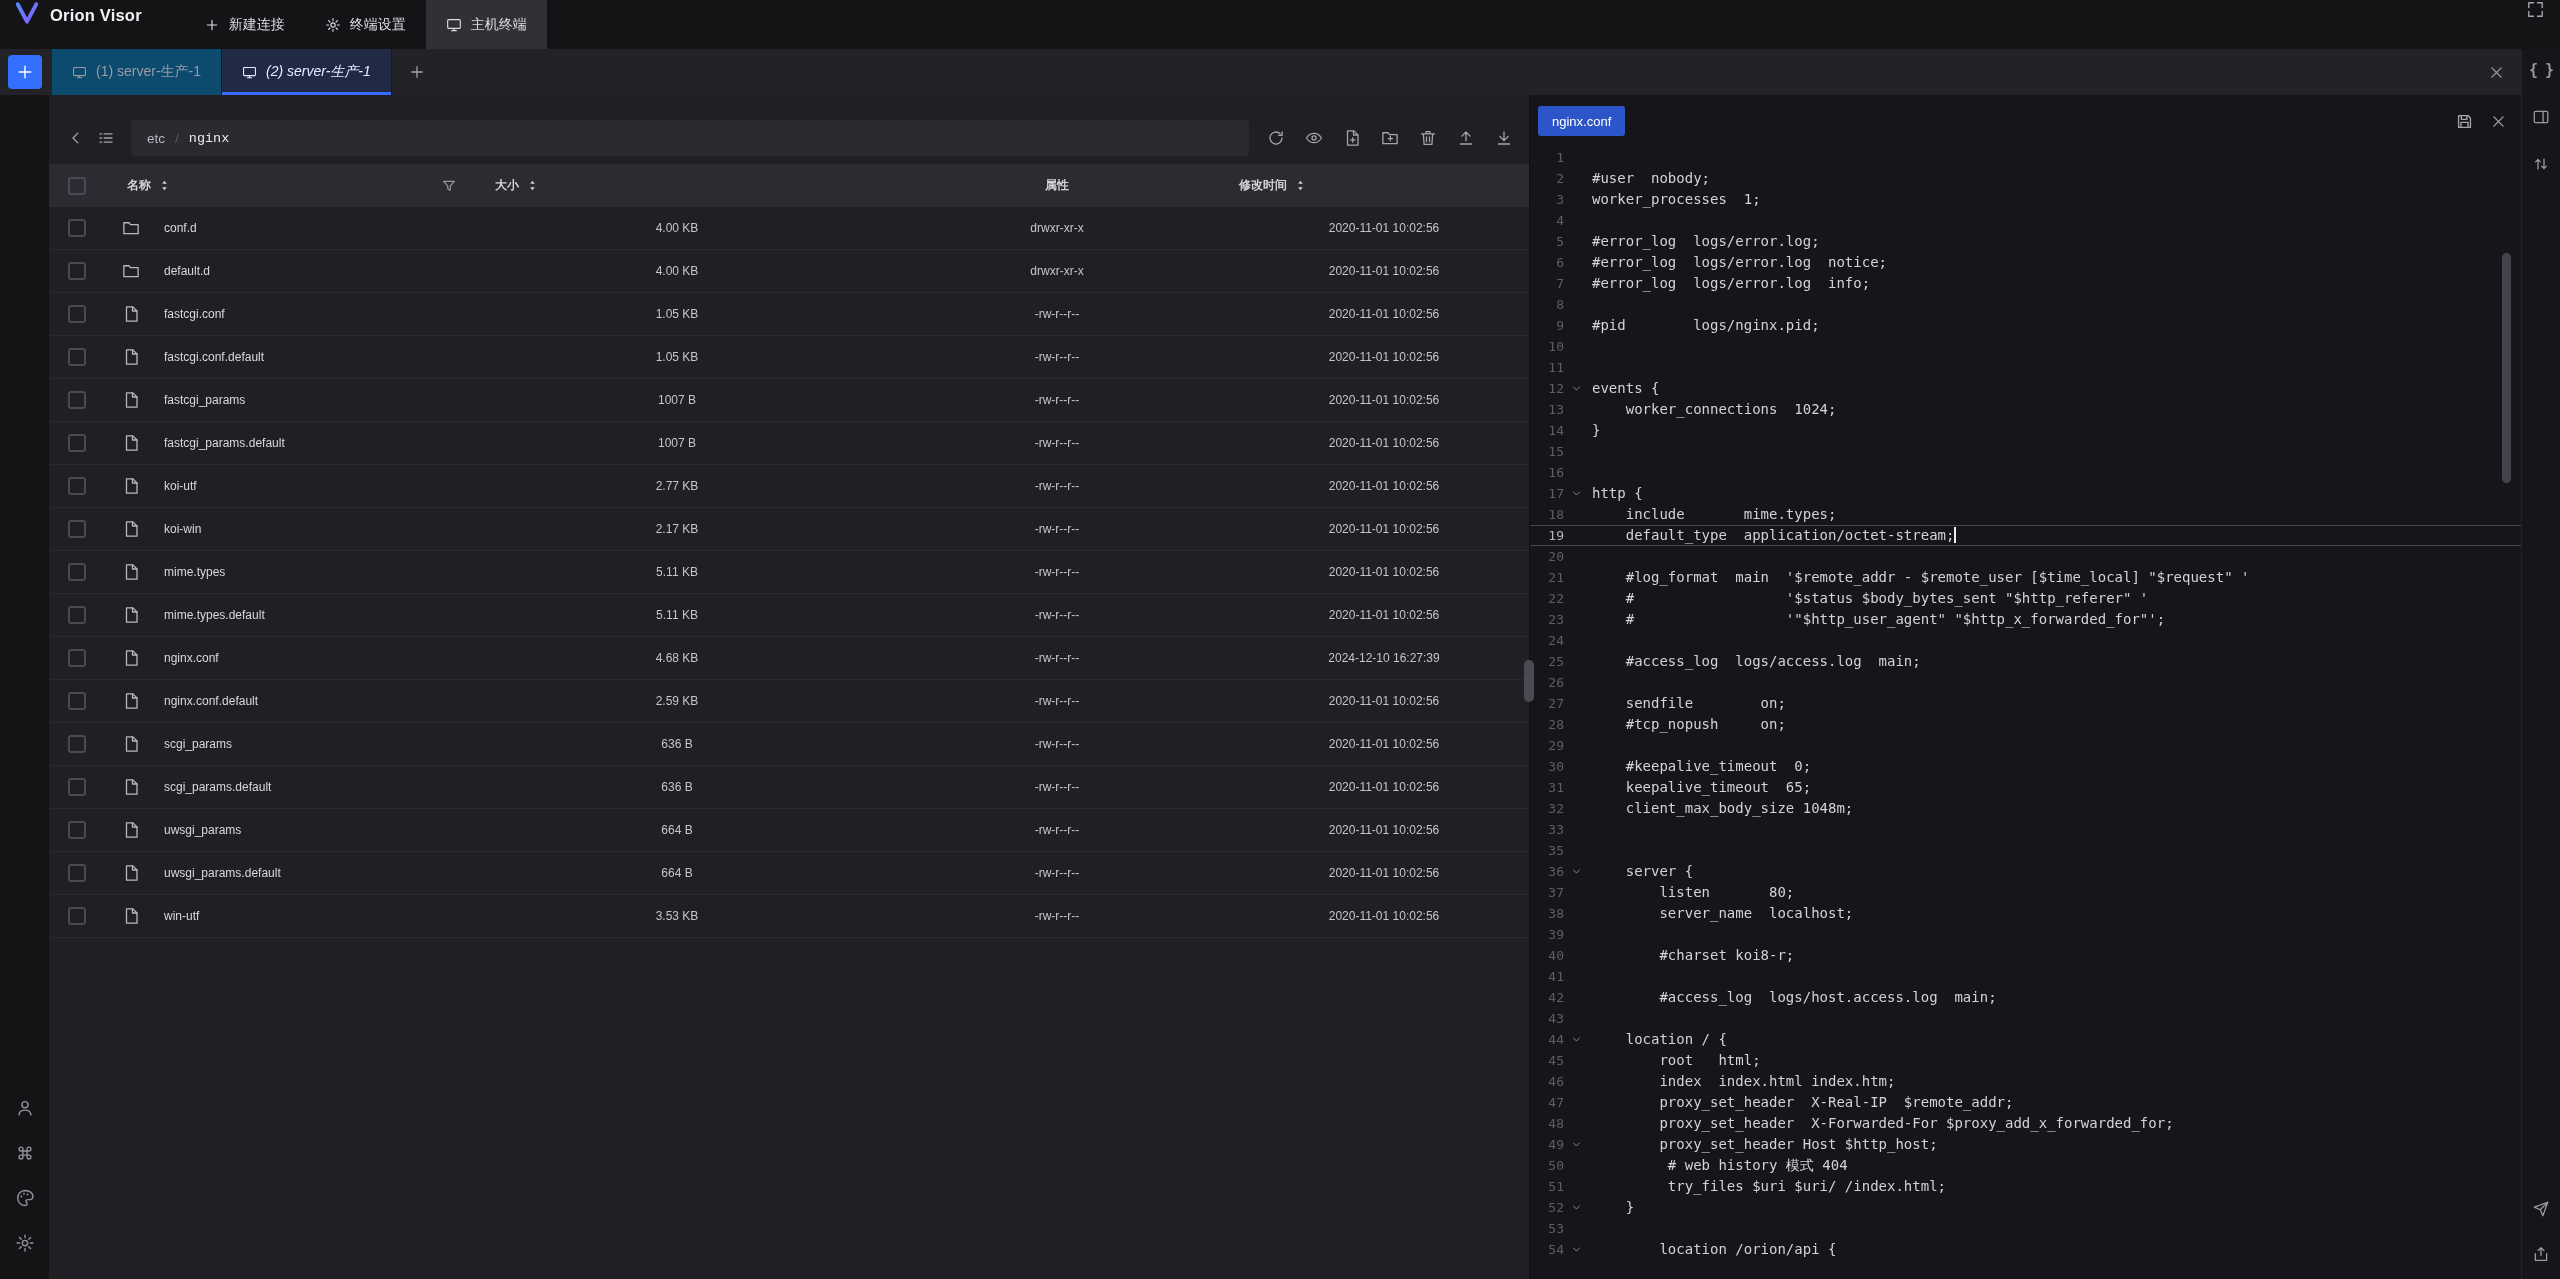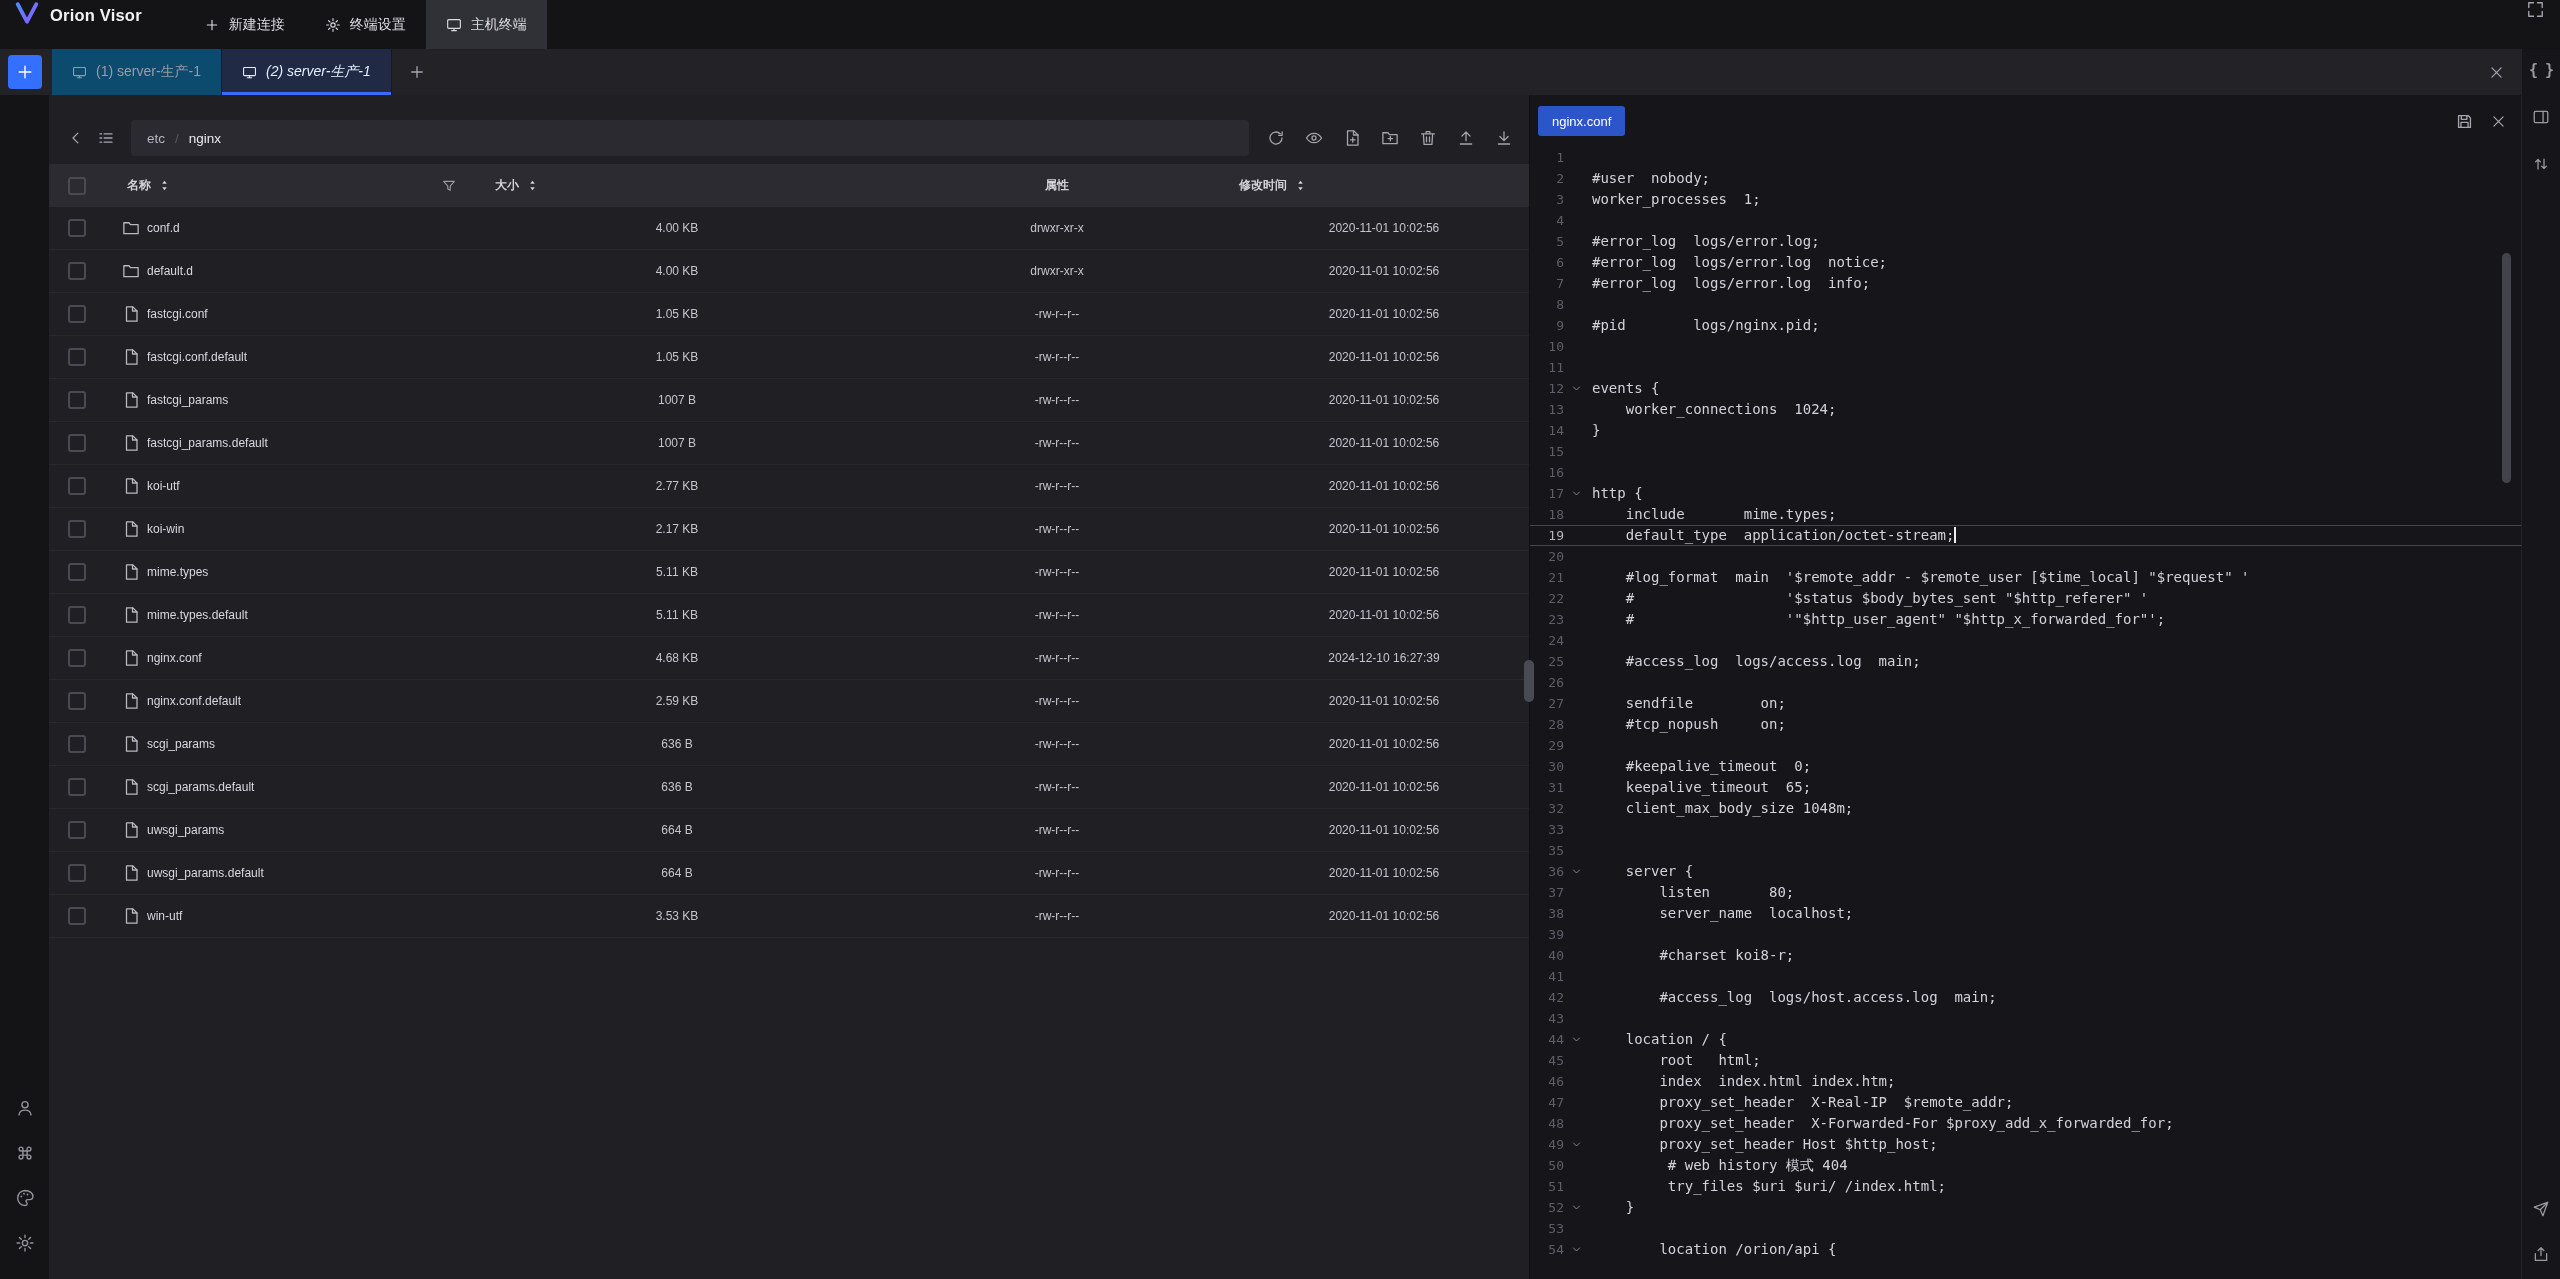--- a/index.html
+++ b/index.html
@@ -52,36 +52,36 @@
   .braces { font-family:"DejaVu Sans Mono","Liberation Mono",monospace; font-size:15px;
             font-weight:700; letter-spacing:-1px; color:inherit; }
 
   
   .file-panel { position:absolute; left:49px; top:112px; bottom:0; width:1480px; background:#1f1f24; }
   .fp-toolbar { height:52px; display:flex; align-items:center; padding:0 10px 0 12px; }
   .fp-toolbar .icon-btn { width:30px; height:30px; border-radius:4px; }
   .crumb { flex:1; height:36px; margin:0 12px 0 10px; background:#2a2a30; border-radius:4px;
            display:flex; align-items:center; padding:0 16px; gap:10px; font-size:13.5px; }
   .crumb .seg { color:#b7b7c0; cursor:pointer; }
-  .crumb .seg.last { color:#e9e9ef; }
+  .crumb .seg.last { color:#e9e9ef;font-family:Liberation Mono, monospace; }
   .crumb .sep { color:#5a5a64; }
   .fp-actions { display:flex; gap:8px; }
 
   .fp-table { position:absolute; top:52px; left:0; right:0; bottom:0; overflow:hidden; }
   .fp-hrow, .fp-row { display:grid; grid-template-columns:56px 374px 380px 380px 1fr;
                       height:43px; align-items:center; font-size:12px; }
   .fp-hrow { background:#2b2b31; color:#d2d2d9; font-weight:600; }
   .fp-row { color:#c5c5cd; border-bottom:1px solid #28282e; cursor:default; }
   .cell-check { display:flex; justify-content:center; }
   .checkbox { width:18px; height:18px; border:2px solid #4a4a54; border-radius:3px;
               background:transparent; display:inline-block; cursor:pointer; }
   .hcell { display:flex; align-items:center; gap:6px; cursor:pointer; }
   .hfilter { margin-left:auto; margin-right:22px; color:#9a9aa3; cursor:pointer;
              display:grid; place-items:center; }
-  .cell-name { display:flex; align-items:center; gap:7px; padding-left:17px; color:#d8d8df; overflow:hidden; }
+  .cell-name { display:flex; align-items:center; gap:24px; padding-left:17px; color:#d8d8df; overflow:hidden; }
   .cell-name svg { color:#b9b9c2; flex:none; }
   .cell-pad { padding-left:16px;text-align:center; }
   .cell-center { text-align:center; }
 
   
   .divider { position:absolute; left:1529px; top:95px; bottom:0; width:1px; background:#101014; z-index:5; }
   .split-handle { position:absolute; left:1524px; top:660px; width:10px; height:42px;
                   border-radius:5px; background:#4a4a54; cursor:col-resize; z-index:6; }
 
   

